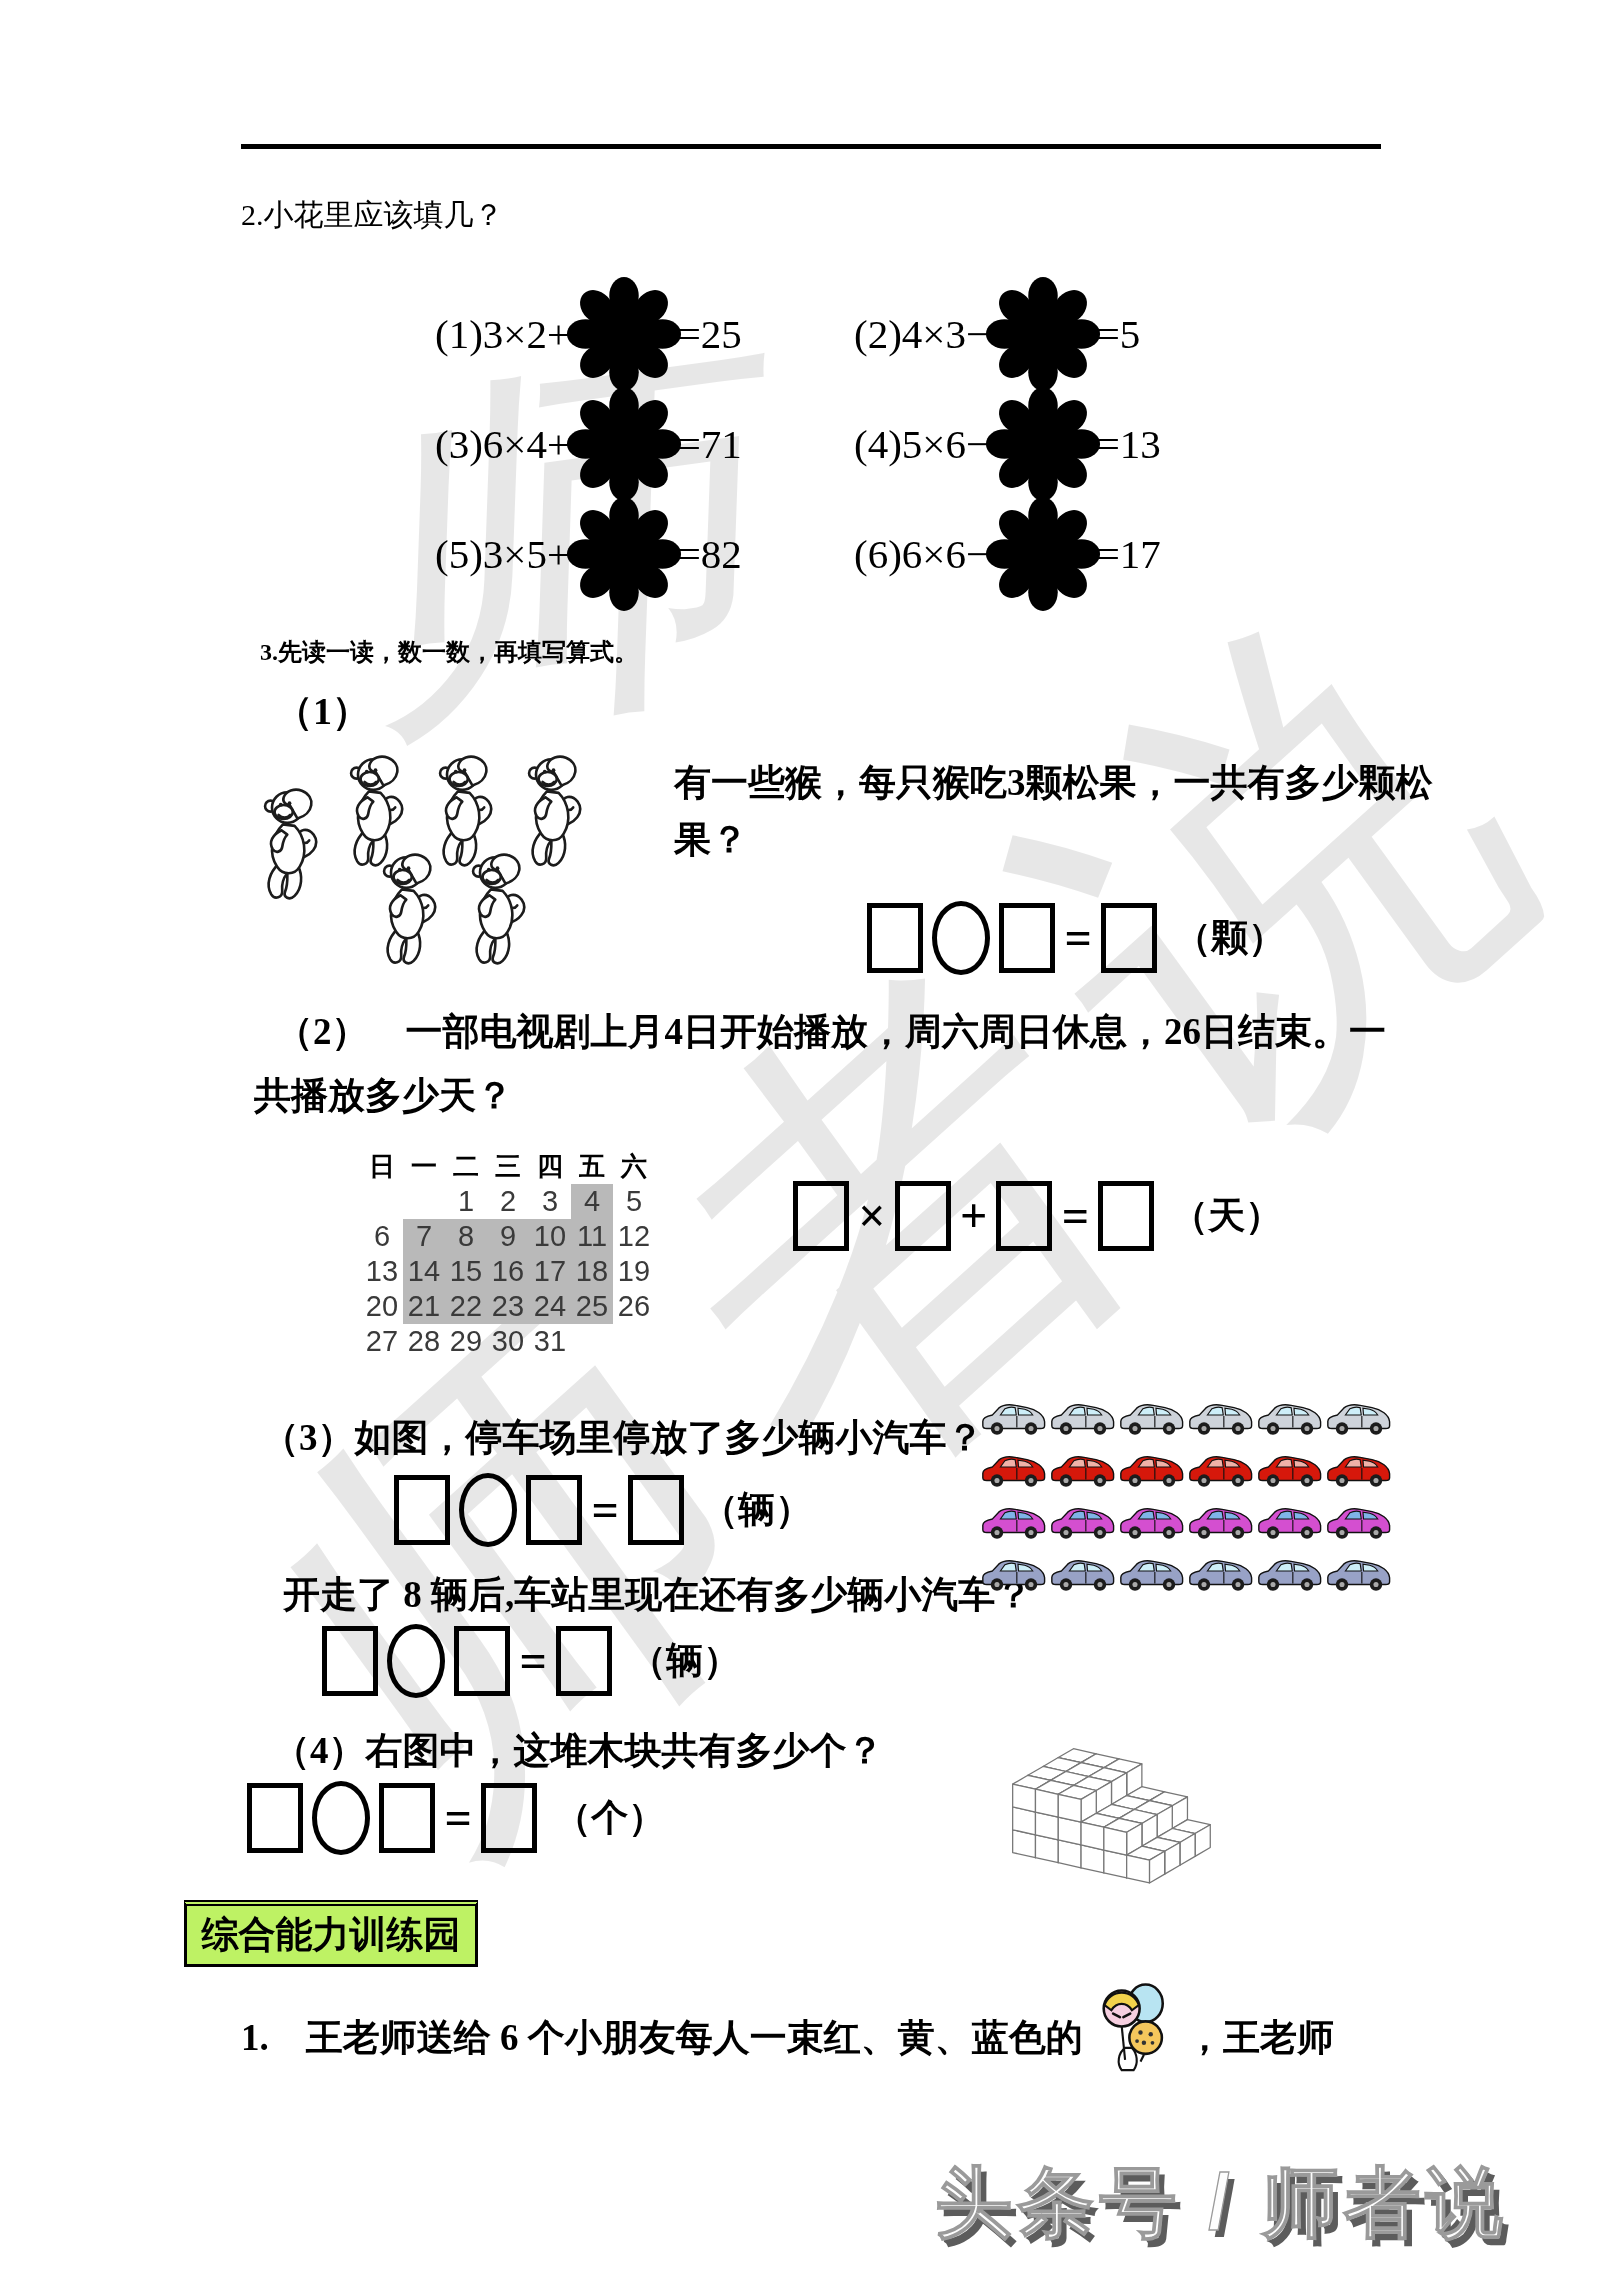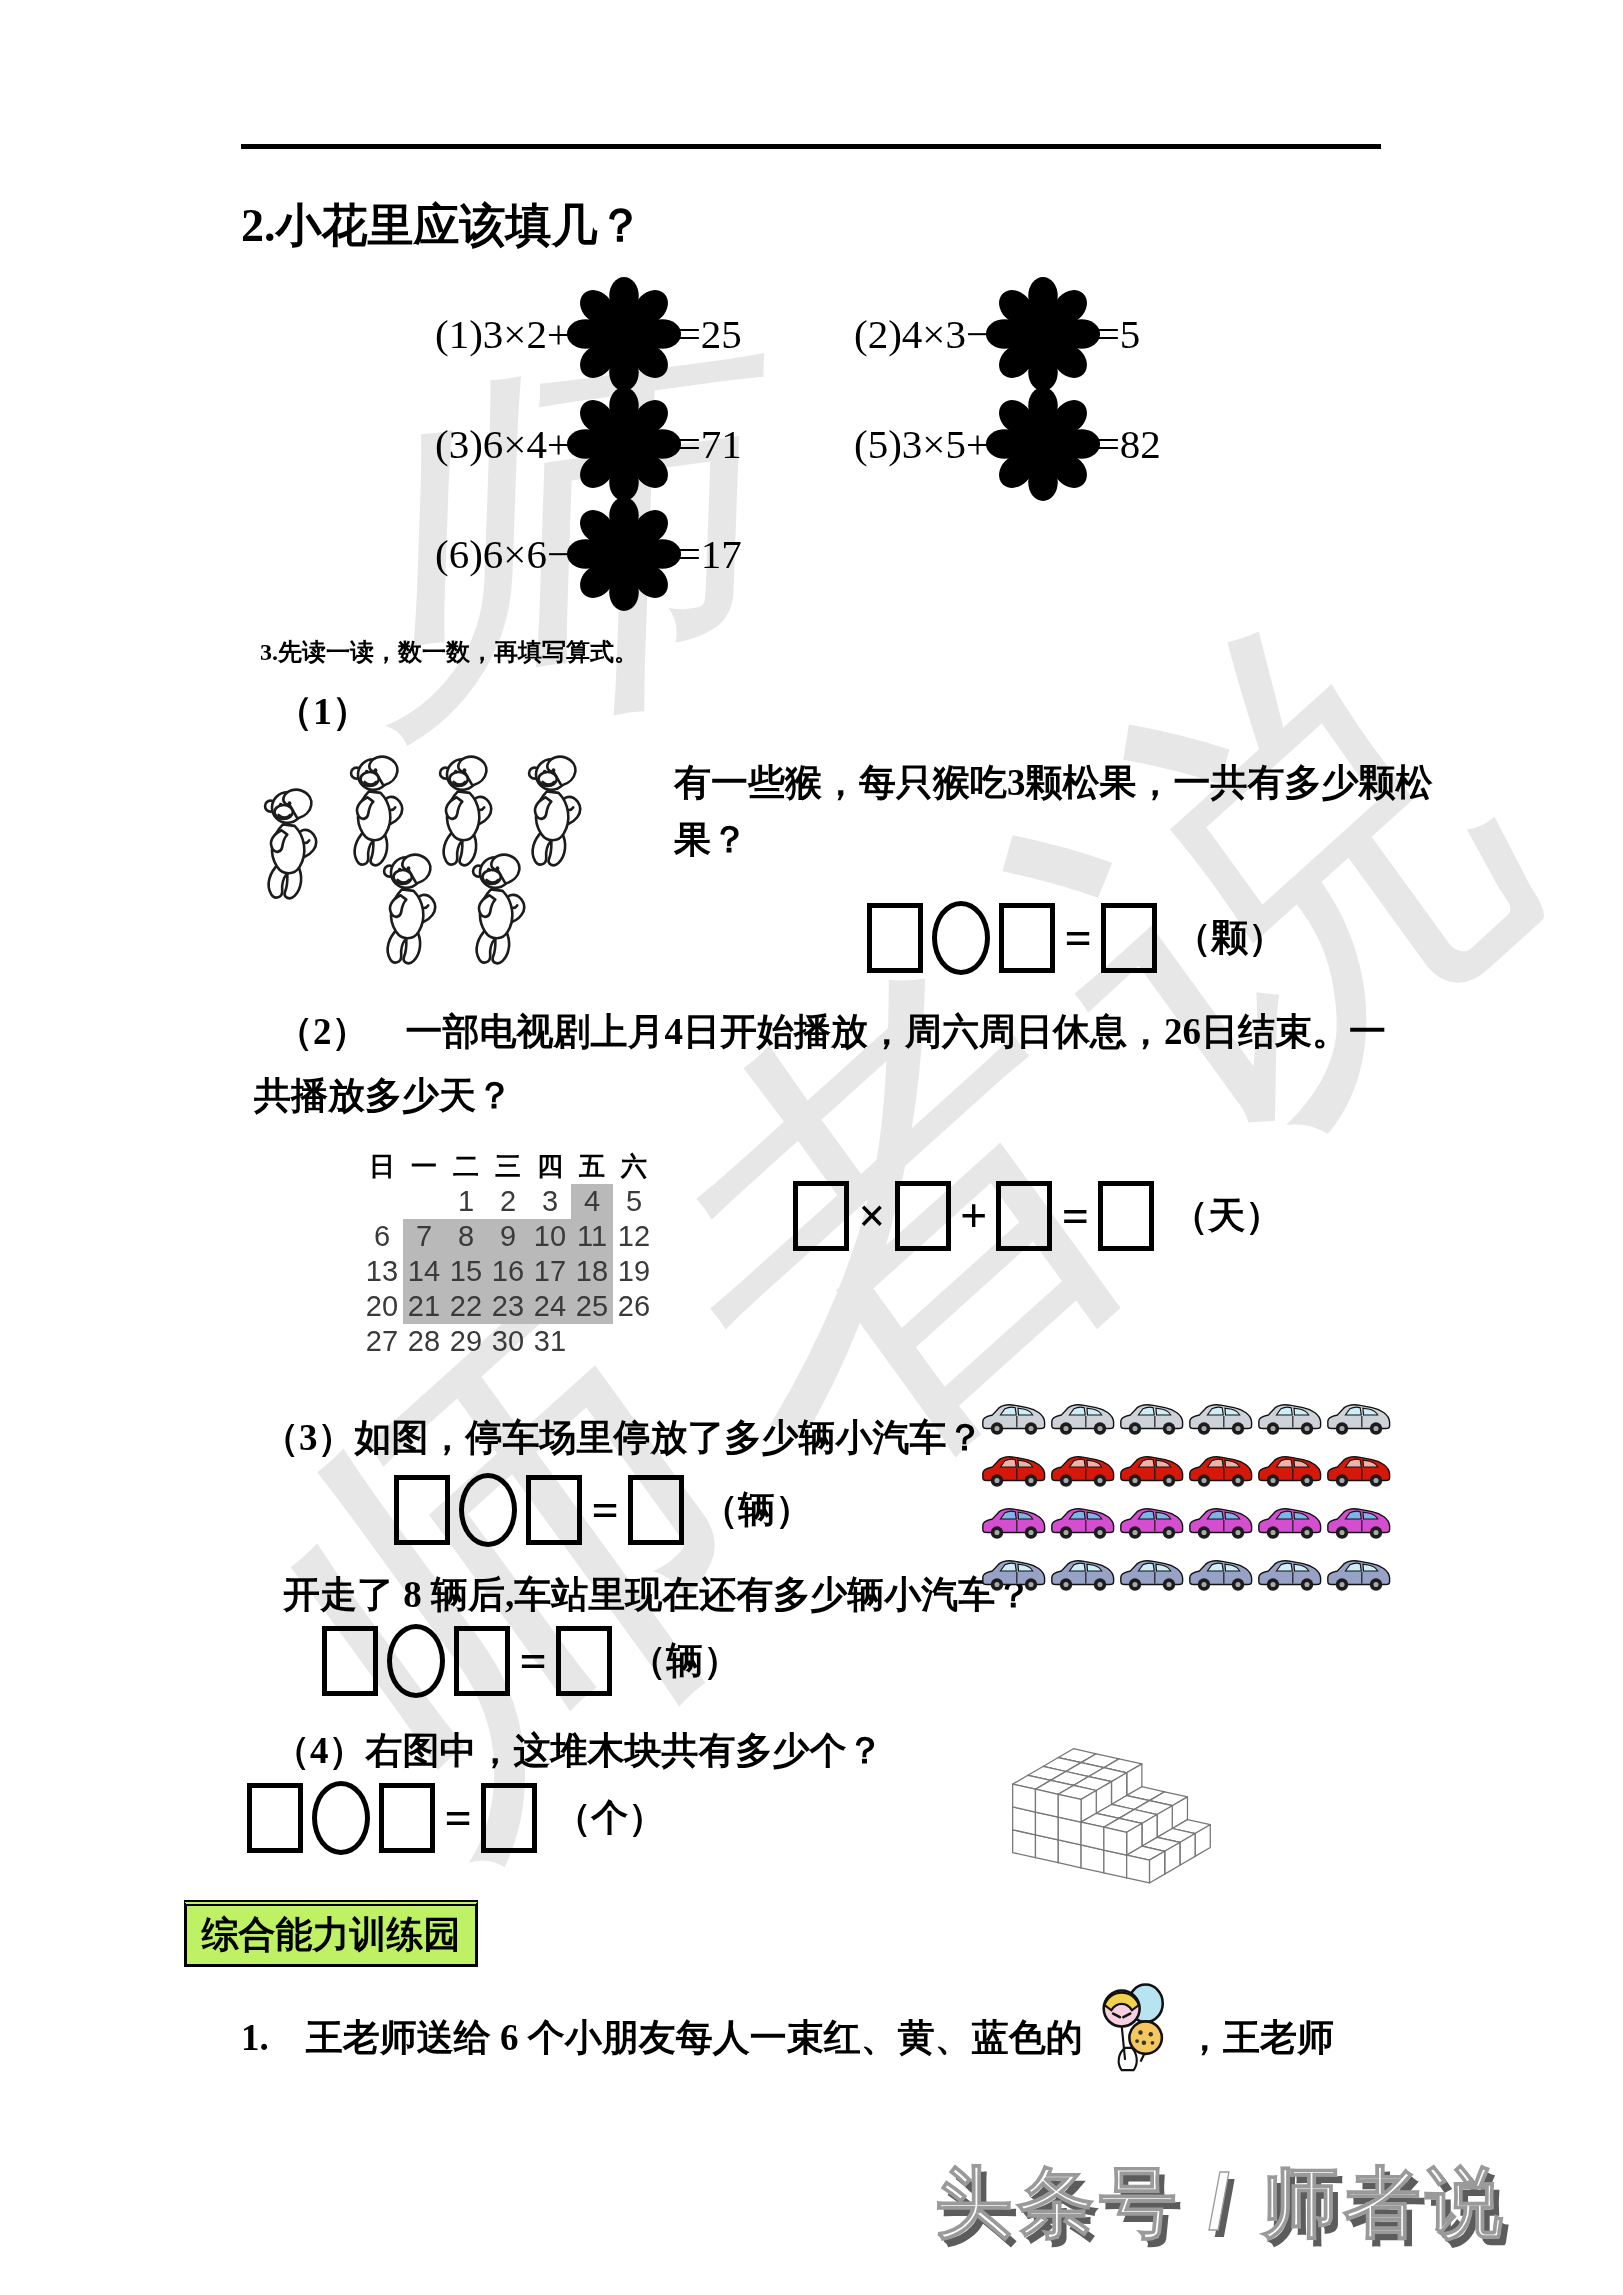--- a/index.html
+++ b/index.html
@@ -29,21 +29,21 @@
     font-family:"Liberation Sans", sans-serif;
     font-weight:bold;font-size:77px;letter-spacing:5.2px;
     color:#fdfdfd;
     text-shadow:5.9px 6.5px 0 #5c5c5c;
     -webkit-text-stroke:1.3px #9a9a9a;
     z-index:2;white-space:nowrap;
   }
   
   .abs{position:absolute;z-index:1;}
   .h-rule{left:241px;top:144px;width:1140px;height:5.2px;background:#000;}
-  #q2-title{left:241px;top:195px;font-size:46px;font-weight:bold;}
+  #q2-title{left:241px;top:195px;font-size:30px;font-weight:normal;}
   #q3-title{left:260px;top:636px;font-size:24px;font-weight:bold;}
   #q3-s1-label{left:275px;top:686px;font-size:38px;font-weight:bold;}
   #q3-s1-text{left:674px;top:754px;width:785px;font-size:37px;font-weight:bold;line-height:1.55;}
   #q3-s2-text{left:254px;top:1000px;width:1164px;font-size:37px;font-weight:bold;line-height:1.72;text-indent:22px;}
   #q3-s3-text{left:262px;top:1413px;font-size:37px;font-weight:bold;white-space:nowrap;}
   #q3-s3-text2{left:283px;top:1570px;font-size:37px;font-weight:bold;white-space:nowrap;}
   #q3-s4-text{left:273px;top:1726px;font-size:37px;font-weight:bold;white-space:nowrap;}
   
   .flower-grid{
     position:absolute;left:404px;top:279px;z-index:1;
@@ -164,20 +164,27 @@
         <use href="#flower-sym"></use>
       </svg>
     <span class="feq-txt">=5</span>
   </div>
   <div class="feq">
     <span class="feq-txt">(3)6×4+</span>
     <svg class="flower" viewBox="0 0 120 120">
         <use href="#flower-sym"></use>
       </svg>
     <span class="feq-txt">=71</span>
+  </div>
+  <div class="feq">
+    <span class="feq-txt">(4)5×6−</span>
+    <svg class="flower" viewBox="0 0 120 120">
+        <use href="#flower-sym"></use>
+      </svg>
+    <span class="feq-txt">=13</span>
   </div>
   <div class="feq">
     <span class="feq-txt">(5)3×5+</span>
     <svg class="flower" viewBox="0 0 120 120">
         <use href="#flower-sym"></use>
       </svg>
     <span class="feq-txt">=82</span>
   </div>
   <div class="feq">
     <span class="feq-txt">(6)6×6−</span>

